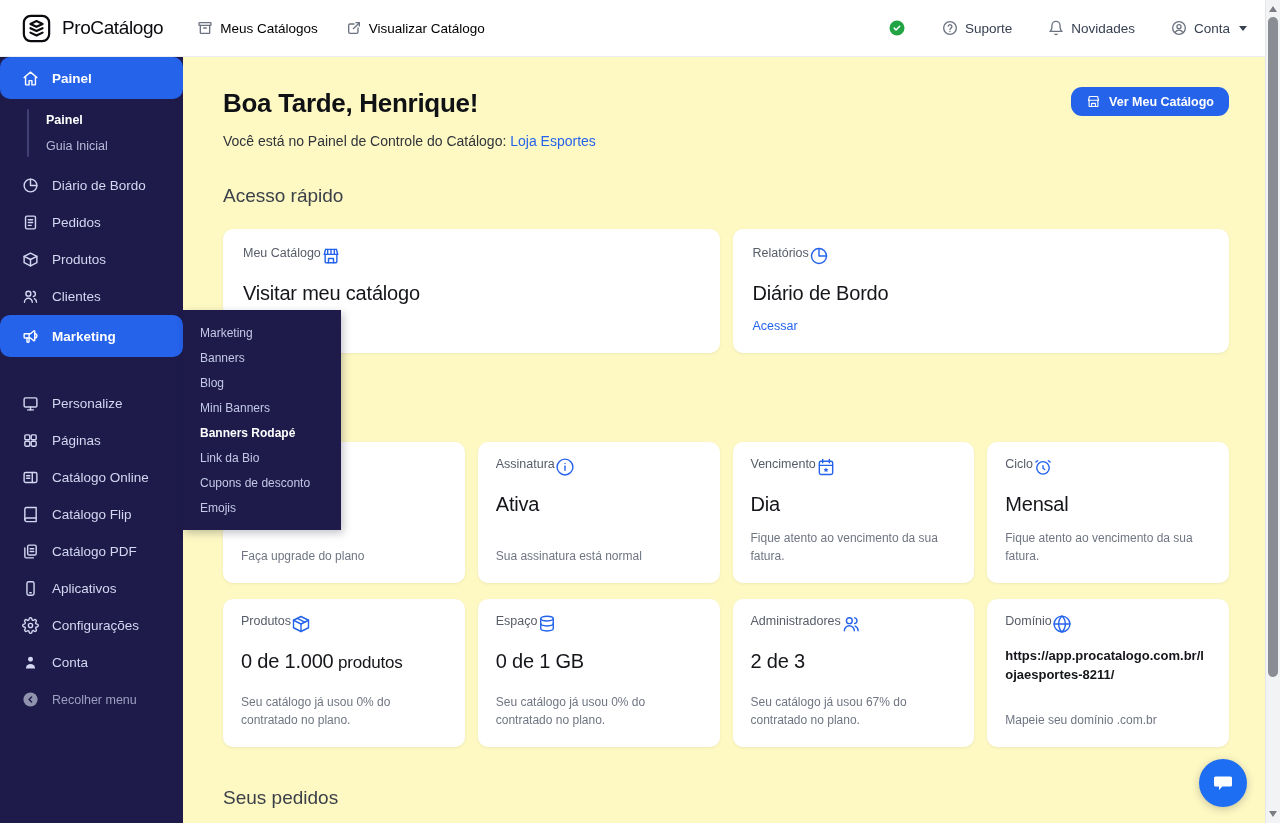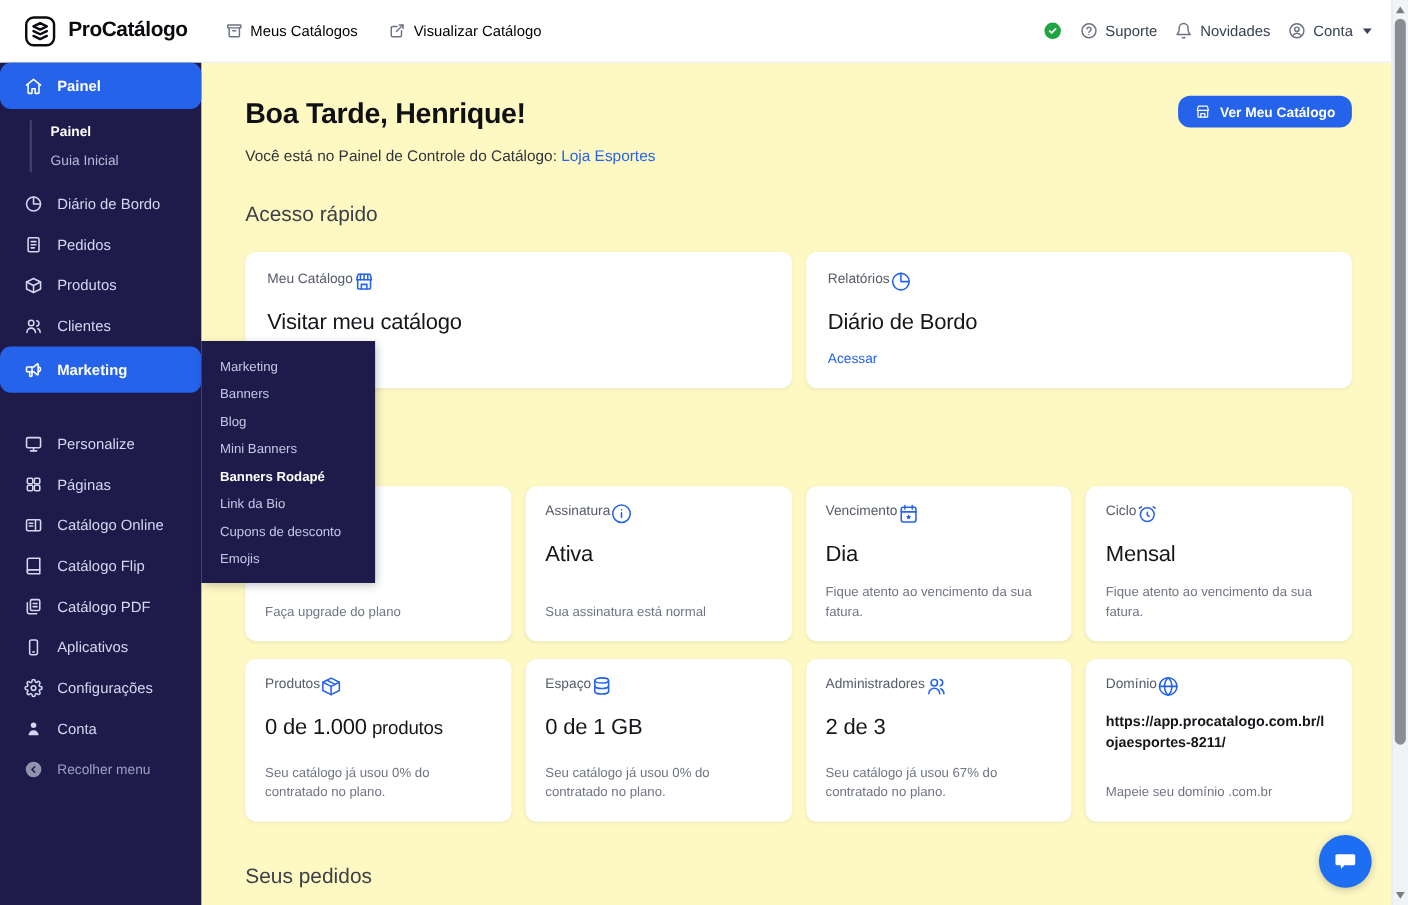--- a/index.html
+++ b/index.html
@@ -3,25 +3,25 @@
 <meta charset="utf-8">
 <style>
   *{box-sizing:border-box;margin:0;padding:0}
   html,body{width:1280px;height:823px;overflow:hidden}
   body{position:relative;font-family:"Liberation Sans","DejaVu Sans",sans-serif;background:#edeef2;color:#14161a}
   .ic{stroke:currentColor;fill:none;stroke-width:2;stroke-linecap:round;stroke-linejoin:round;display:block}
 
   
   .navbar{position:absolute;top:0;left:0;width:1265px;height:57px;background:#fff;border-bottom:1px solid #ebedf0;display:flex;align-items:center;padding:0 18px 0 20px;z-index:40}
   .brand{display:flex;align-items:center;gap:9px;color:#0b0b0f;cursor:pointer}
-  .brand-name{font-size:19px;font-weight:700;letter-spacing:-.4px}
+  .brand-name{font-size:19px;font-weight:400;letter-spacing:-.4px}
   .nav-links{display:flex;gap:28px;margin-left:34px}
   .nav-link{display:flex;align-items:center;gap:7px;font-size:13.5px;color:#000000;cursor:pointer}
   .nav-link .ic{width:16px;height:16px;color:#6b7280}
-  .nav-right{margin-left:auto;display:flex;align-items:center;gap:16px}
+  .nav-right{margin-left:auto;display:flex;align-items:center;gap:36px}
   .nav-right .nav-link{color:#374151}
   .caret{width:0;height:0;border-left:4px solid transparent;border-right:4px solid transparent;border-top:5px solid #374151;margin-left:2px}
 
   
   .sidebar{position:absolute;top:57px;left:0;bottom:0;width:183px;background:#1e1b4b;z-index:45;display:flex;flex-direction:column}
   .side-item{display:flex;align-items:center;gap:13px;height:37px;padding-left:22px;color:#d3d7f1;font-size:13.5px;cursor:pointer;flex:none}
   .side-item .ic{width:17px;height:17px;flex:none}
   .side-item.active{background:#2563eb;color:#fff;border-radius:10px;font-weight:700;height:42px}
   .side-sub{position:relative;padding:8px 0 8px 46px;flex:none}
   .rail{position:absolute;left:27px;top:10px;bottom:10px;width:2px;background:#423f74;border-radius:2px}

